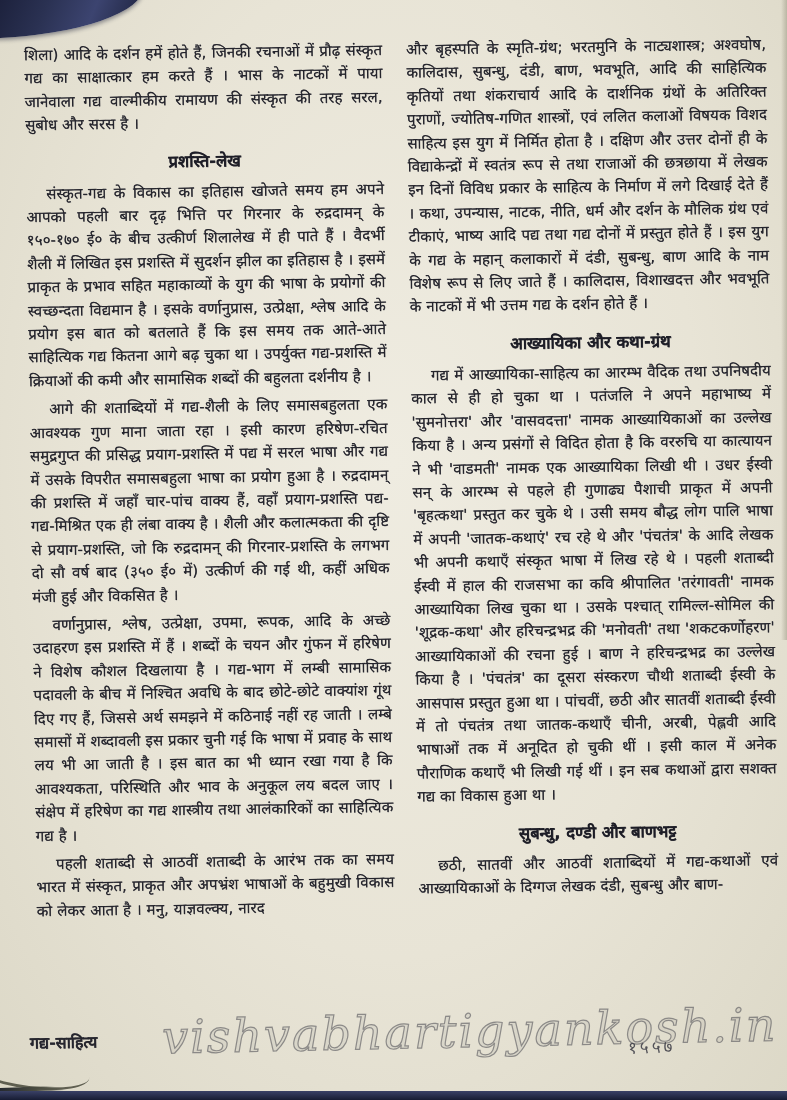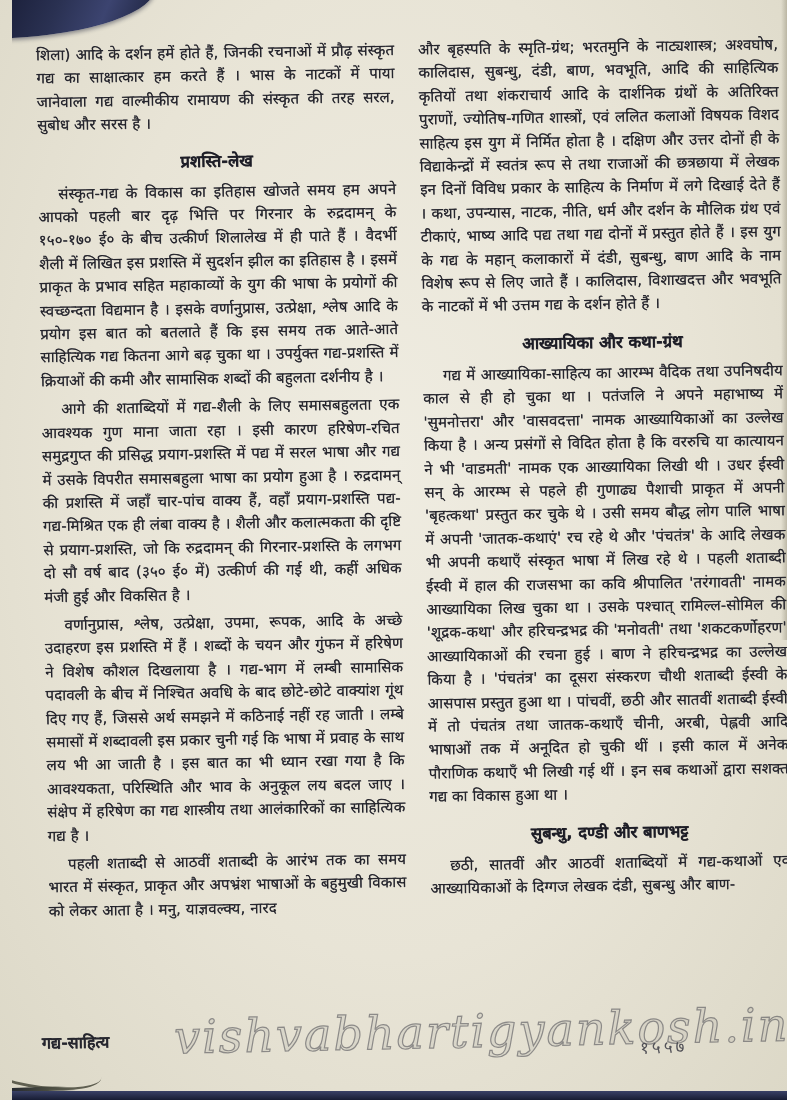--- a/index.html
+++ b/index.html
@@ -1,21 +1,21 @@
 <!DOCTYPE html>
 <html lang="hi"><head>
 <meta charset="utf-8">
 <style>
   html,body{margin:0;padding:0;}
   body{
     width:787px;height:1100px;overflow:hidden;position:relative;
     font-family:"DejaVu Sans", sans-serif;
     background:radial-gradient(ellipse at 50% 42%, #efece1 0%, #e8e4d6 55%, #dcd8c7 100%);
   }
-  .page{position:absolute;inset:0;overflow:hidden;margin-left:12px;}
+  .page{position:absolute;inset:0;overflow:hidden;}
 
   
   .corner-blob{
     position:absolute;top:-22px;left:-34px;width:178px;height:58px;
     background:linear-gradient(115deg,#11142a 0%,#2a3152 45%,#3c4470 70%,#1a1f38 100%);
     border-bottom-right-radius:150px 46px;
     transform:rotate(-2deg);
     box-shadow:0 2px 4px rgba(20,24,48,.45);
   }
   .edge-right{

